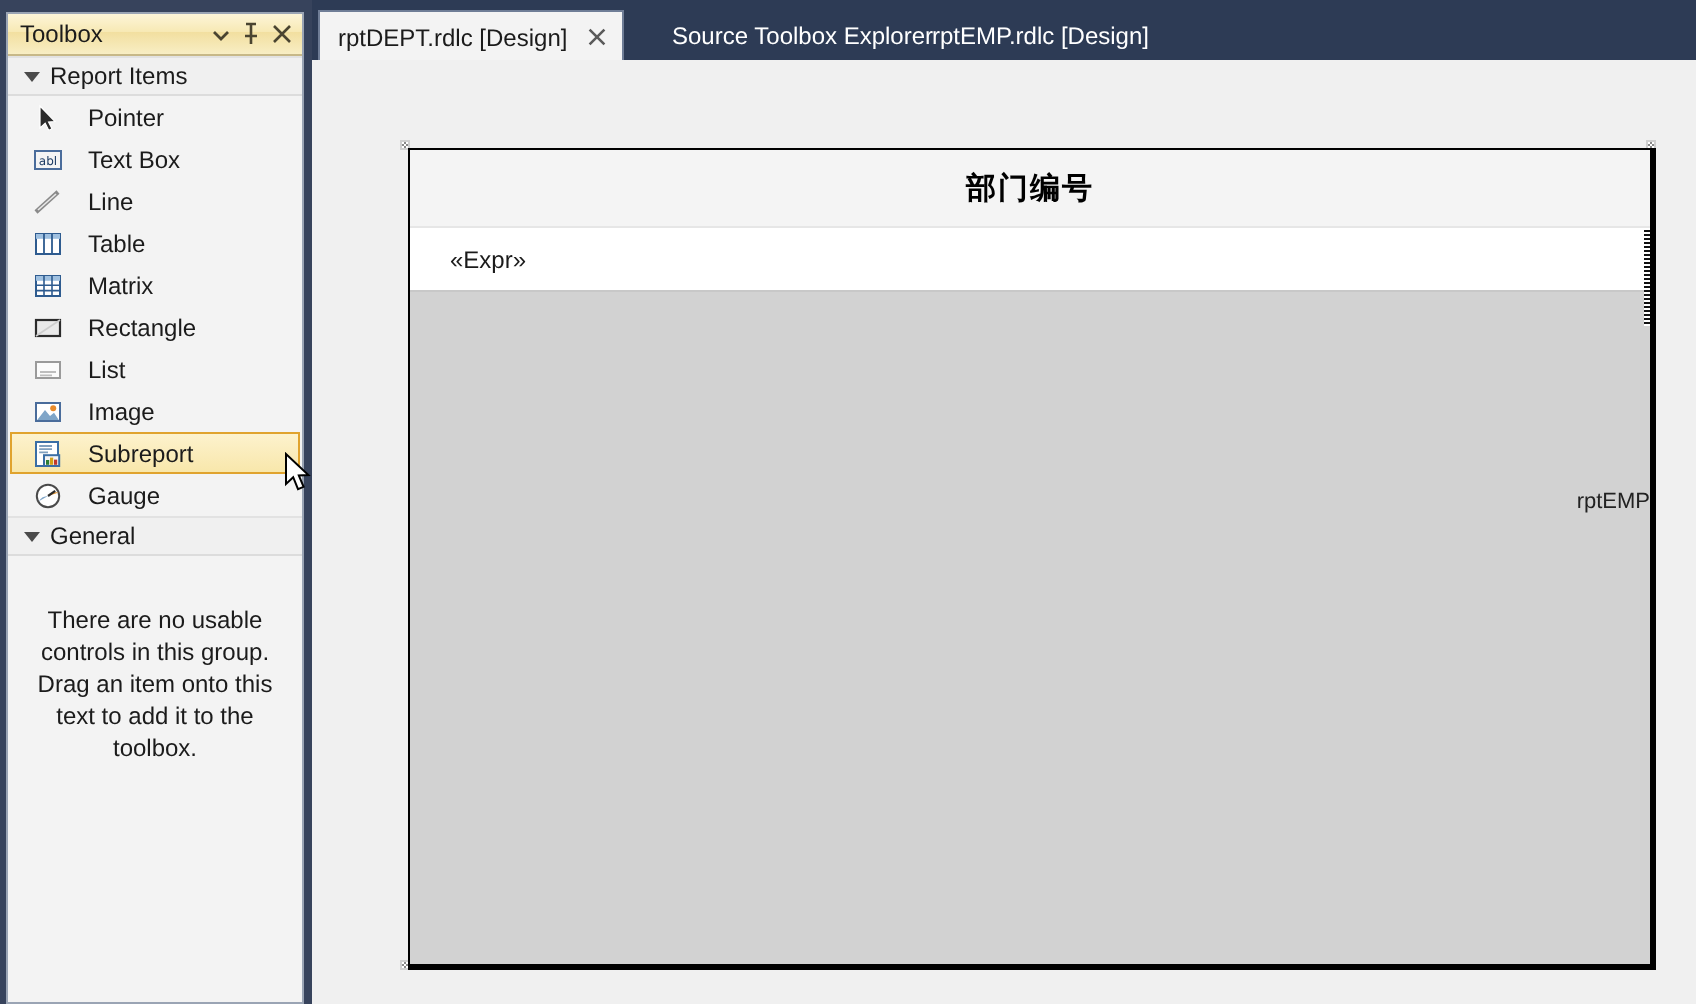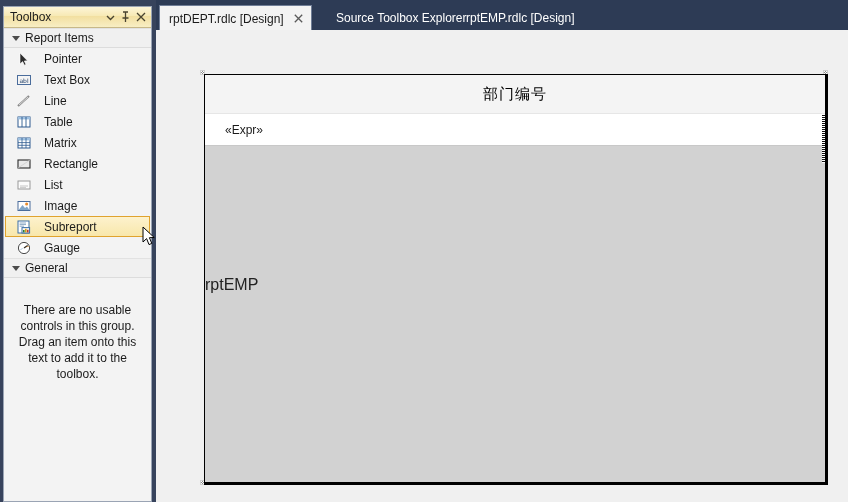--- a/index.html
+++ b/index.html
@@ -205,21 +205,21 @@
   #report-header {
     height: 38px;
     background: #f4f4f4;
     display: flex;
     align-items: center;
     justify-content: center;
     border-bottom: 1px solid #e6e6e6;
   }
   #report-header .title-text {
     font-size: 15px;
-    font-weight: normal;
+    font-weight: bold;
     color: #000;
     letter-spacing: 1px;
   }
   #report-expr-row {
     height: 32px;
     background: #ffffff;
     display: flex;
     align-items: center;
     padding-left: 20px;
     box-sizing: border-box;
@@ -232,24 +232,23 @@
   }
   #subreport-area {
     position: relative;
     height: 338px;
     background: #d2d2d2;
   }
   #subreport-label {
     position: absolute;
     left: 0; right: 0;
     top: 99px;
-    text-align: left;
-    font-size: 16px;
+    text-align: right;
+    font-size: 11px;
     color: #222;
-    margin-top: 31px;
   }
 
   
   .handle {
     position: absolute;
     width: 5px; height: 5px;
     background:
       repeating-conic-gradient(#8a8a8a 0% 25%, #ffffff 0% 50%) 0 0/2px 2px;
     border: 1px solid #cfcfcf;
     box-sizing: border-box;

